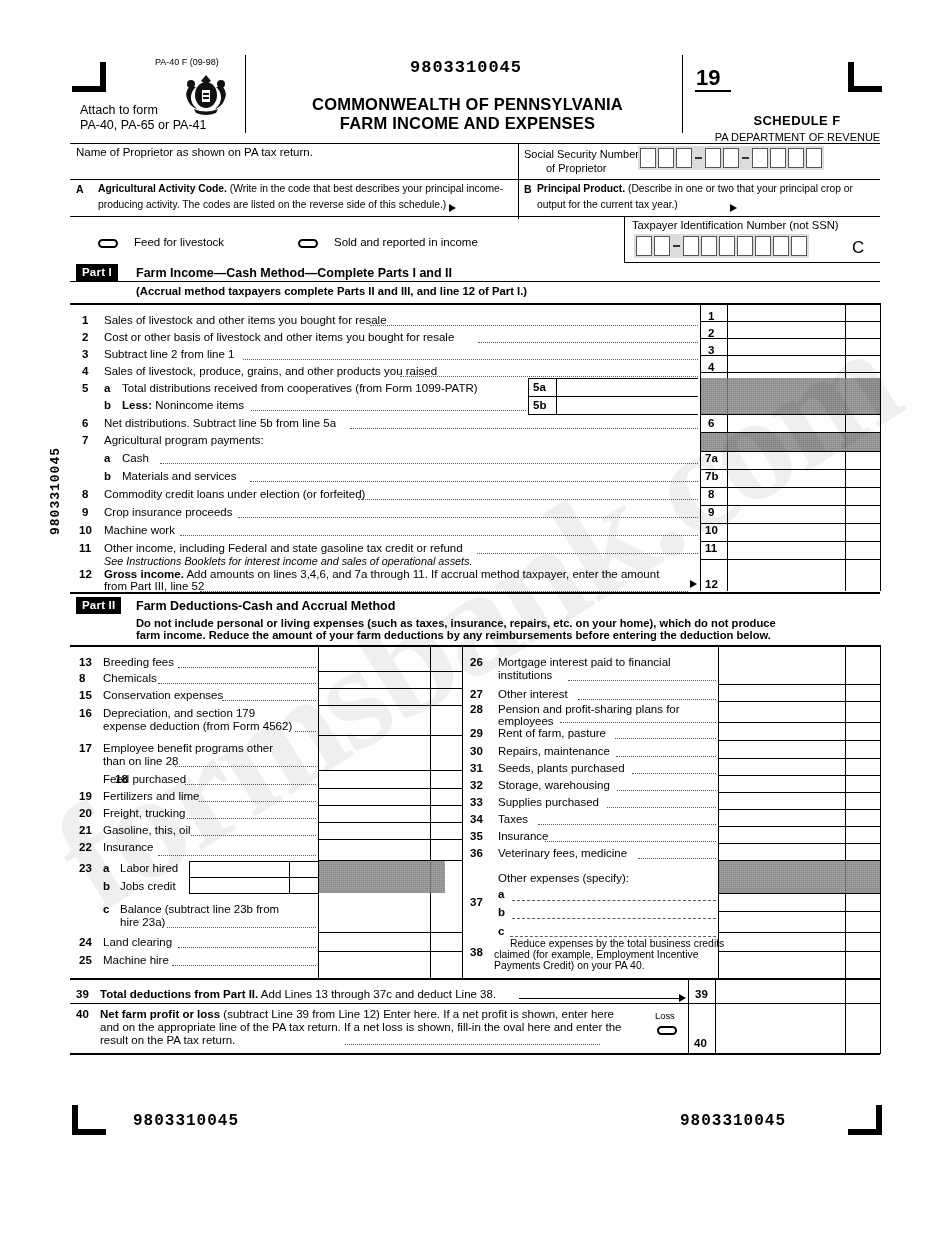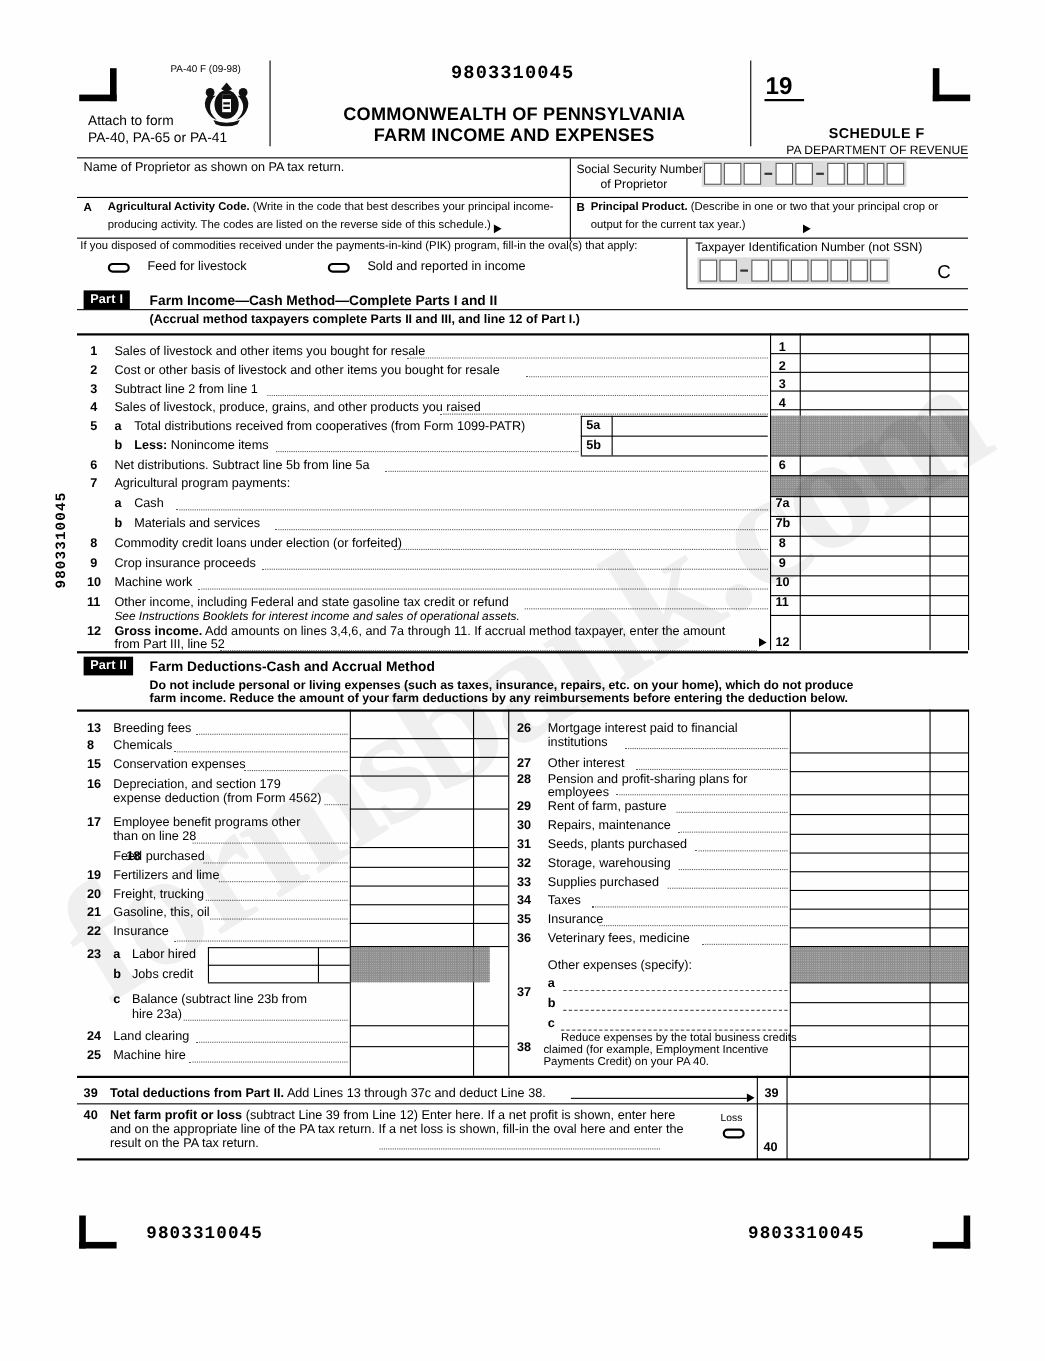--- a/index.html
+++ b/index.html
@@ -200,21 +200,20 @@
   <div class="lbl b" style="left:524px; top:183px; font-size:10.5px;">B</div>
   <div class="lbl" style="left:537px; top:183px; font-size:10.3px;">
     <b>Principal Product.</b>
     <span>(Describe in one or two that your principal crop or</span>
   </div>
   <div class="lbl" style="left:537px; top:199px; font-size:10.3px;">output for the current tax year.)</div>
   <div class="arrow" style="left:730px; top:204px;"></div>
 
   <div class="hr" style="left:70px; top:216px; width:810px;"></div>
 
-  <div class="lbl" style="left:73px; top:218px; font-size:10.3px;">If you disposed of commodities received under the payments-in-kind (PIK) program, fill-in the oval(s) that apply:</div>
   <div class="vr" style="left:624px; top:217px; height:45px;"></div>
 
   <span class="oval" style="position:absolute; left:98px; top:239px;"></span>
   <div class="lbl" style="left:134px; top:236px;">Feed for livestock</div>
   <span class="oval" style="position:absolute; left:298px; top:239px;"></span>
   <div class="lbl" style="left:334px; top:236px;">Sold and reported in income</div>
 
   <div class="lbl" style="left:632px; top:219px; font-size:11.2px;">Taxpayer Identification Number (not SSN)</div>
   <div class="digits" style="left:634px; top:234px;">
     <span></span>

